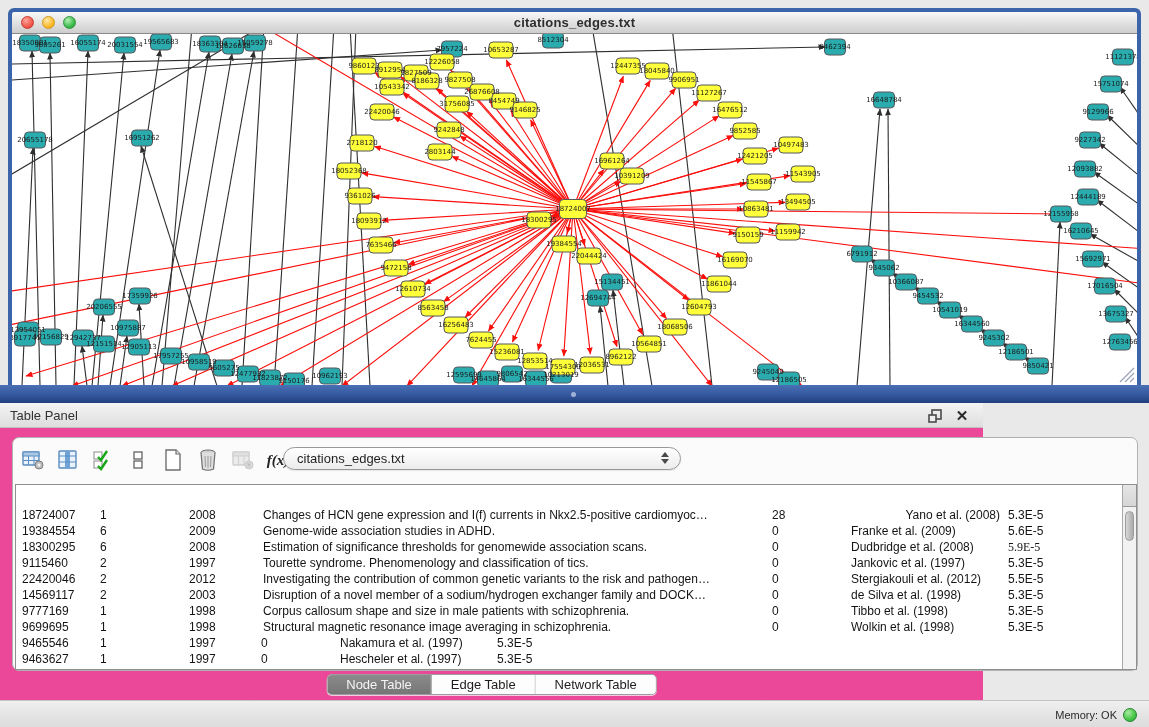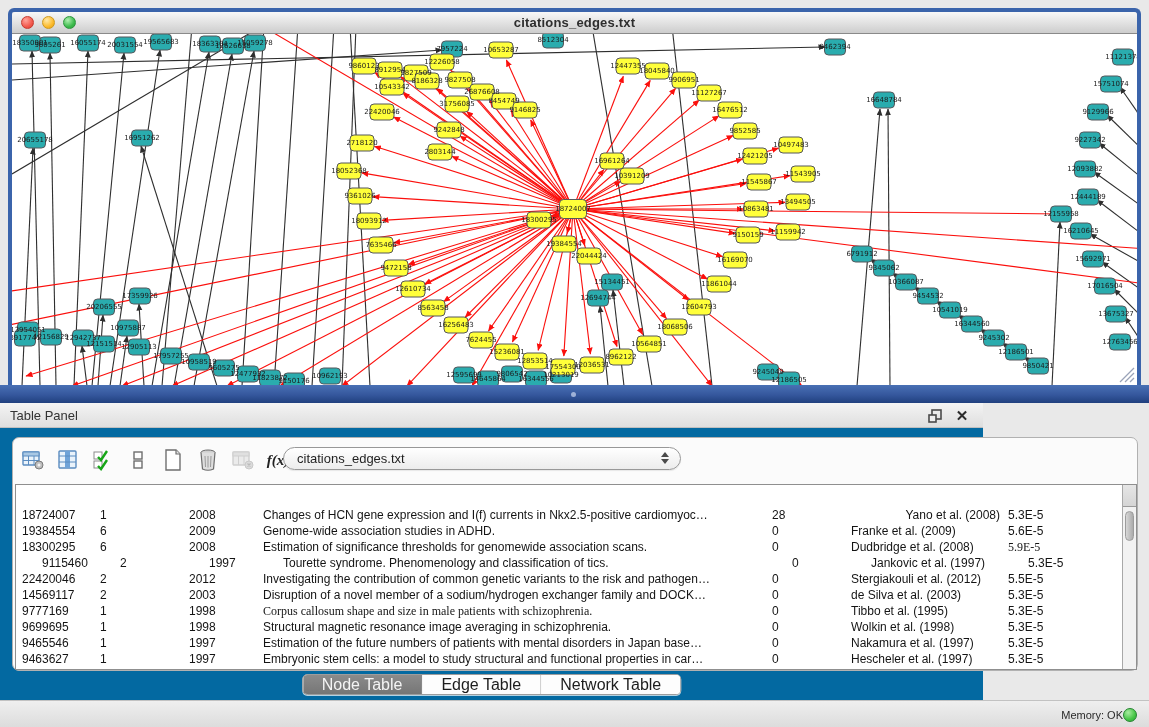--- a/index.html
+++ b/index.html
@@ -33,21 +33,21 @@
   .light.green { background:radial-gradient(circle at 35% 30%, #b1f0b1, #3dbb4d 60%, #2a9c3a); border:1px solid #2c963c;}
   .net-canvas { position:absolute; left:0; top:22px; right:0; bottom:0; background:#fff; overflow:hidden; }
   .net-canvas svg { display:block; }
   
   .pane-divider {
     position:absolute; left:0; top:385px; width:1149px; height:18px;
     background:linear-gradient(#4970b4, #35579d 55%, #20407e);
   }
   .pane-divider .grip { position:absolute; left:571px; top:7px; width:5px; height:5px; border-radius:50%; background:#b9c8e6; opacity:.8; }
   
-  .table-panel { position:absolute; left:0; top:403px; width:983px; height:297px; background:#0369a1; }
+  .table-panel { position:absolute; left:0; top:403px; width:983px; height:297px; background:#ec4899; }
   .tp-header {
     height:25px; background:linear-gradient(#f4f4f4,#dedede);
     border-bottom:1px solid #bfbfbf; position:relative;
   }
   .tp-header .tp-title { position:absolute; left:10px; top:0; line-height:25px; font-size:13px; color:#333; }
   .tp-header .tp-btn { position:absolute; top:4px; width:18px; height:18px; cursor:default; }
   .tp-header .float-btn { right:38px; }
   .tp-header .close-btn { right:12px; font-size:15px; font-weight:bold; color:#2b2b2b; line-height:18px; text-align:center;}
   .tp-inner {
     position:absolute; left:12px; top:34px; width:1126px; height:234px;
@@ -83,29 +83,29 @@
   .vscroll { position:absolute; right:0; top:0; bottom:0; width:14px; border-left:1px solid #a8a8a8; background:#f2f2f2; }
   .vscroll .corner { height:22px; background:linear-gradient(#e6e6e6,#d5d5d5); border-bottom:1px solid #9a9a9a; }
   .vscroll .thumb { position:absolute; left:2px; top:26px; width:9px; height:30px; border-radius:5px;
       background:linear-gradient(90deg,#d7d7d7,#ababab); border:1px solid #9c9c9c; }
   
   .tabs {
     position:absolute; left:50%; top:271px; transform:translateX(-50%);
     display:flex; height:21px; border:1px solid #9d9d9d; border-radius:5px;
     overflow:hidden; background:#fdfdfd; box-shadow:0 1px 0 rgba(255,255,255,.7);
   }
-  .tab { font-size:16px; line-height:19px; padding:0 19px; color:#1d1d1d; background:#fdfdfd; border-right:1px solid #c4c4c4; }
+  .tab { font-size:13px; line-height:19px; padding:0 19px; color:#1d1d1d; background:#fdfdfd; border-right:1px solid #c4c4c4; }
   .tab:last-child { border-right:none; }
   .tab.active { background:linear-gradient(#8b8b8b,#767676); color:#f4f4f4; border-right:1px solid #6f6f6f; }
   
   .status-bar {
     position:absolute; left:0; top:700px; width:1149px; height:27px;
     background:linear-gradient(#efefef,#dcdcdc); border-top:1px solid #c2c2c2;
   }
-  .status-right { position:absolute; right:12px; top:0; height:27px; display:flex; align-items:center; }
+  .status-right { position:absolute; right:12px; top:0; height:27px; display:flex; align-items:center; gap:6px; }
   .status-right .mem { font-size:11px; color:#2a2a2a; }
   .mem-dot { width:14px; height:14px; border-radius:50%;
     background:radial-gradient(circle at 35% 30%, #a8eba0, #46c646 60%, #2ba33a); border:1px solid #23842f; }
 </style>
 </head>
 <body>
 
 <div class="net-window">
   <div class="titlebar">
     <div class="lights">
@@ -600,21 +600,21 @@
           <div class="tr">
             <div class="td" style="width: 78px; padding-left: 6px;">18300295</div>
             <div class="td" style="width: 89px; padding-left: 6px;">6</div>
             <div class="td" style="width: 68px; padding-left: 6px;">2008</div>
             <div class="td" style="width: 511px; padding-left: 12px;">Estimation of significance thresholds for genomewide association scans.</div>
             <div class="td" style="width: 81px; padding-left: 10px;">0</div>
             <div class="td" style="width: 157px; padding-left: 8px;">Dudbridge et al. (2008)</div>
             <div class="td" style="width: 124px; padding-left: 8px; font-family: Liberation Serif, serif;">5.9E-5</div>
           </div>
           <div class="tr">
-            <div class="td" style="width: 78px; padding-left: 6px; margin-left: 20px;">9115460</div>
+            <div class="td" style="width: 78px; padding-left: 6px;">9115460</div>
             <div class="td" style="width: 89px; padding-left: 6px;">2</div>
             <div class="td" style="width: 68px; padding-left: 6px;">1997</div>
             <div class="td" style="width: 511px; padding-left: 12px;">Tourette syndrome. Phenomenology and classification of tics.</div>
             <div class="td" style="width: 81px; padding-left: 10px;">0</div>
             <div class="td" style="width: 157px; padding-left: 8px;">Jankovic et al. (1997)</div>
             <div class="td" style="width: 124px; padding-left: 8px;">5.3E-5</div>
           </div>
           <div class="tr">
             <div class="td" style="width: 78px; padding-left: 6px;">22420046</div>
             <div class="td" style="width: 89px; padding-left: 6px;">2</div>
@@ -623,55 +623,53 @@
             <div class="td" style="width: 81px; padding-left: 10px;">0</div>
             <div class="td" style="width: 157px; padding-left: 8px;">Stergiakouli et al. (2012)</div>
             <div class="td" style="width: 124px; padding-left: 8px;">5.5E-5</div>
           </div>
           <div class="tr">
             <div class="td" style="width: 78px; padding-left: 6px;">14569117</div>
             <div class="td" style="width: 89px; padding-left: 6px;">2</div>
             <div class="td" style="width: 68px; padding-left: 6px;">2003</div>
             <div class="td" style="width: 511px; padding-left: 12px;">Disruption of a novel member of a sodium/hydrogen exchanger family and DOCK…</div>
             <div class="td" style="width: 81px; padding-left: 10px;">0</div>
-            <div class="td" style="width: 157px; padding-left: 8px;">de Silva et al. (2003)</div>
+            <div class="td" style="width: 157px; padding-left: 8px;">de Silva et al. (1998)</div>
             <div class="td" style="width: 124px; padding-left: 8px;">5.3E-5</div>
           </div>
           <div class="tr">
             <div class="td" style="width: 78px; padding-left: 6px;">9777169</div>
             <div class="td" style="width: 89px; padding-left: 6px;">1</div>
             <div class="td" style="width: 68px; padding-left: 6px;">1998</div>
-            <div class="td" style="width: 511px; padding-left: 12px; font-family: Liberation Serif, serif;">Corpus callosum shape and size in male patients with schizophrenia.</div>
-            <div class="td" style="width: 81px; padding-left: 10px;">0</div>
-            <div class="td" style="width: 157px; padding-left: 8px;">Tibbo et al. (1995)</div>
+            <div class="td" style="width: 511px; padding-left: 12px;">Corpus callosum shape and size in male patients with schizophrenia.</div>
+            <div class="td" style="width: 81px; padding-left: 10px;">0</div>
+            <div class="td" style="width: 157px; padding-left: 8px;">Tibbo et al. (1998)</div>
             <div class="td" style="width: 124px; padding-left: 8px;">5.3E-5</div>
           </div>
           <div class="tr">
             <div class="td" style="width: 78px; padding-left: 6px;">9699695</div>
             <div class="td" style="width: 89px; padding-left: 6px;">1</div>
             <div class="td" style="width: 68px; padding-left: 6px;">1998</div>
             <div class="td" style="width: 511px; padding-left: 12px;">Structural magnetic resonance image averaging in schizophrenia.</div>
             <div class="td" style="width: 81px; padding-left: 10px;">0</div>
             <div class="td" style="width: 157px; padding-left: 8px;">Wolkin et al. (1998)</div>
             <div class="td" style="width: 124px; padding-left: 8px;">5.3E-5</div>
           </div>
           <div class="tr">
             <div class="td" style="width: 78px; padding-left: 6px;">9465546</div>
             <div class="td" style="width: 89px; padding-left: 6px;">1</div>
             <div class="td" style="width: 68px; padding-left: 6px;">1997</div>
-            <div class="td" style="width: 511px; padding-left: 12px;">Estimation of the future numbers of patients with mental disorders in Japan base…</div>
             <div class="td" style="width: 81px; padding-left: 10px;">0</div>
             <div class="td" style="width: 157px; padding-left: 8px;">Nakamura et al. (1997)</div>
             <div class="td" style="width: 124px; padding-left: 8px;">5.3E-5</div>
           </div>
           <div class="tr">
             <div class="td" style="width: 78px; padding-left: 6px;">9463627</div>
             <div class="td" style="width: 89px; padding-left: 6px;">1</div>
             <div class="td" style="width: 68px; padding-left: 6px;">1997</div>
-            <div class="td" style="width: 511px; padding-left: 12px;">Embryonic stem cells: a model to study structural and functional properties in car…</div>
             <div class="td" style="width: 81px; padding-left: 10px;">0</div>
             <div class="td" style="width: 157px; padding-left: 8px;">Hescheler et al. (1997)</div>
             <div class="td" style="width: 124px; padding-left: 8px;">5.3E-5</div>
           </div>
         </div>
       <div class="vscroll">
         <div class="corner"></div>
         <div class="thumb"></div>
       </div>
     </div>

